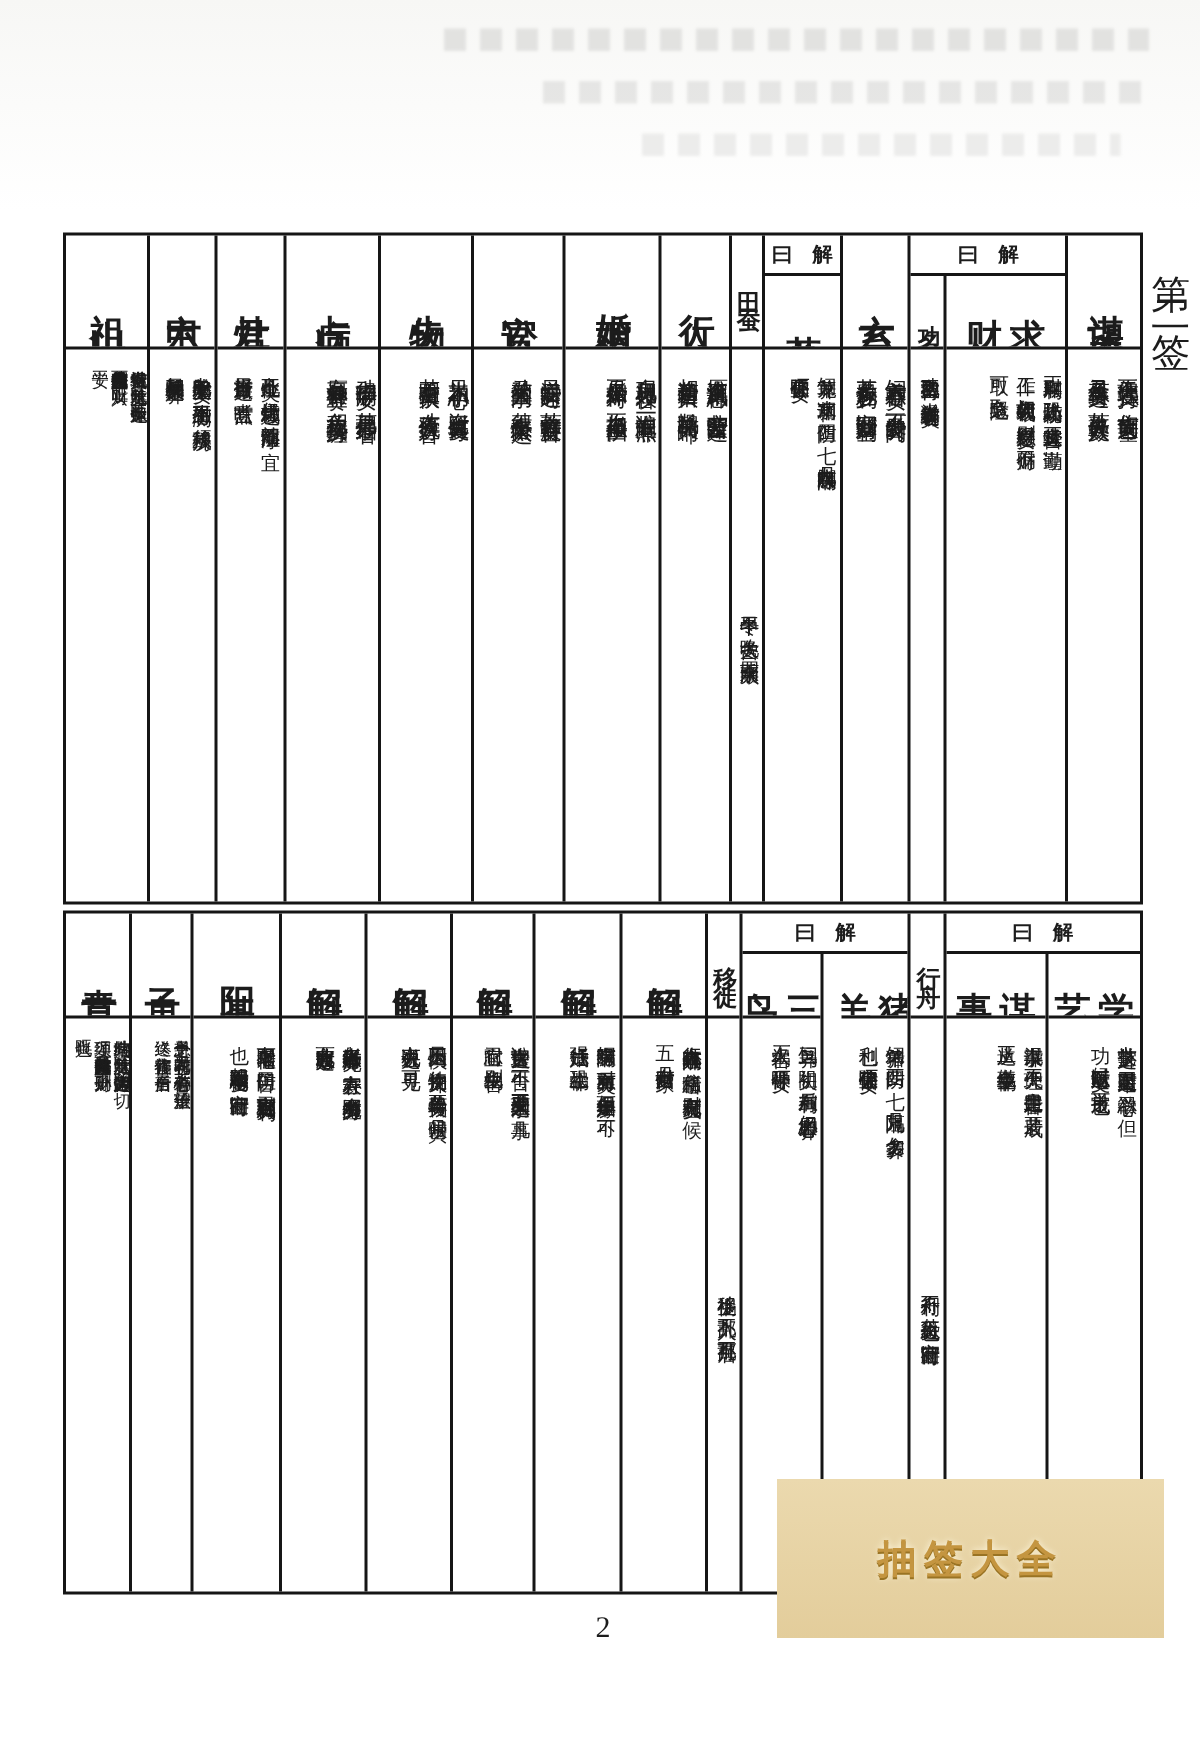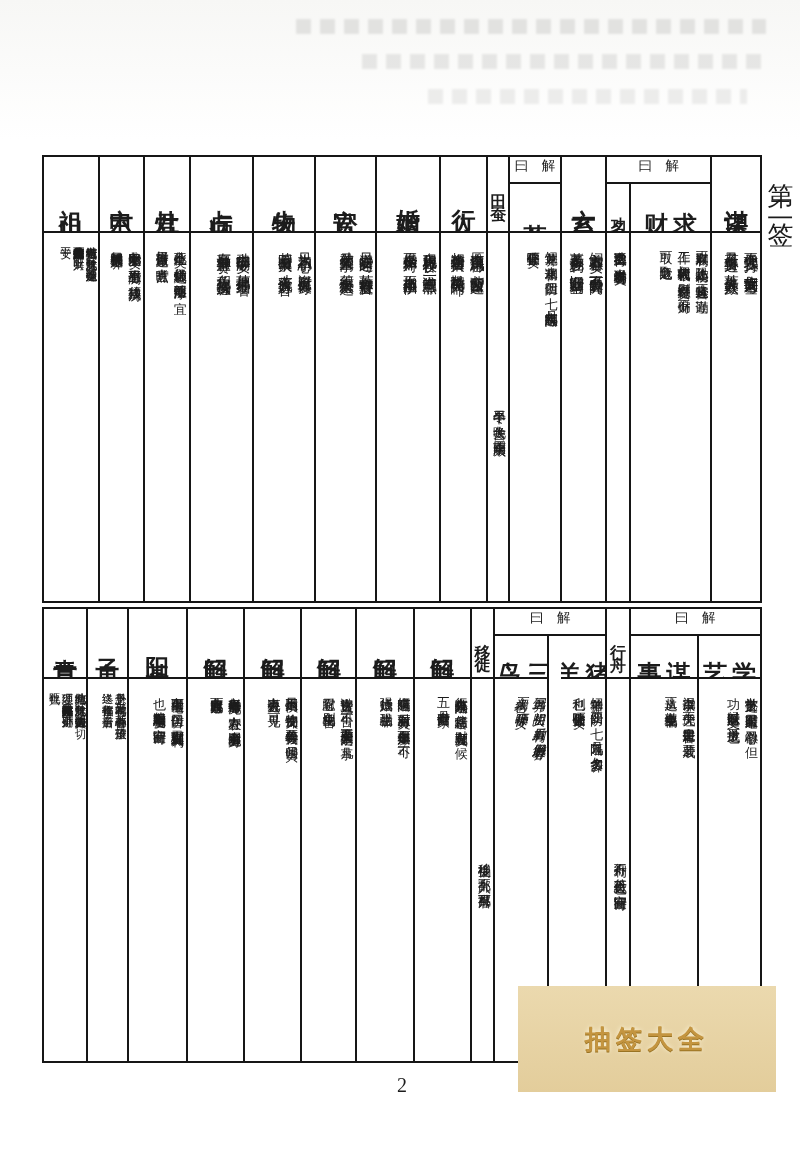--- a/index.html
+++ b/index.html
@@ -28,22 +28,22 @@
     border:2.5px solid #161616; background:rgba(255,255,255,.6);
   }
   .s-top { top:155px; height:448px; --hh:76px; }
   .s-bot { top:607px; height:456px; --hh:70px; }
   .cols { display:flex; flex-direction:row-reverse; height:100%; }
   .cols > *:not(:last-child), .gcols > *:not(:last-child) { border-left:2px solid #161616; }
   .col { display:flex; flex-direction:column; min-width:0; }
   .group { display:flex; flex-direction:column; min-width:0; }
   .gcols { flex:1; display:flex; flex-direction:row-reverse; min-height:0; }
   .band { flex:0 0 auto; height:27px; border-bottom:2px solid #161616;
-    display:flex; justify-content:center;
-    font-size:13.5px; font-weight:400; }
+    display:flex; align-items:center; justify-content:center;
+    font-size:13.5px; font-weight:700; }
   .hd { flex:0 0 auto; height:var(--hh); border-bottom:2px solid #161616;
     display:flex; align-items:center; justify-content:center;
     font-weight:700; font-size:24px; overflow:hidden; }
   .hd.sub { height:calc(var(--hh) - 27px); }
   .hv span { writing-mode:vertical-rl; text-orientation:upright; letter-spacing:4px; line-height:1; }
   .hh span { letter-spacing:5px; text-indent:5px; white-space:nowrap;margin-top:35px; }
   .hd.nar { font-size:16px; }
   .hd.nar span { letter-spacing:12px; }
   .hd.sub.nar { font-size:15px; }
   .hd.sub.nar span { letter-spacing:3px; }
@@ -261,21 +261,21 @@
           <div class="gcols">
             <div class="col" style="flex: 56 1 56px; padding-left: 12px;">
               <div class="hd hh sub">
                 <span>羊猪</span>
               </div>
               <div class="cell s">
                 <div class="vline">饲养猪羊　要防四　七　九月阻隔　勿贪养多</div>
                 <div class="vline">利也　宜吓伯公保佑平安</div>
               </div>
             </div>
-            <div class="col" style="flex: 50 1 50px; font-style: italic;">
+            <div class="col" style="flex: 50 1 50px;">
               <div class="hd hh sub">
                 <span>鸟三</span>
               </div>
               <div class="cell s">
                 <div class="vline">饲养三鸟　初阻失　后虽有利　但必用心智养</div>
                 <div class="vline">歹人祸害　吓神保平安</div>
               </div>
             </div>
           </div>
         </div>

